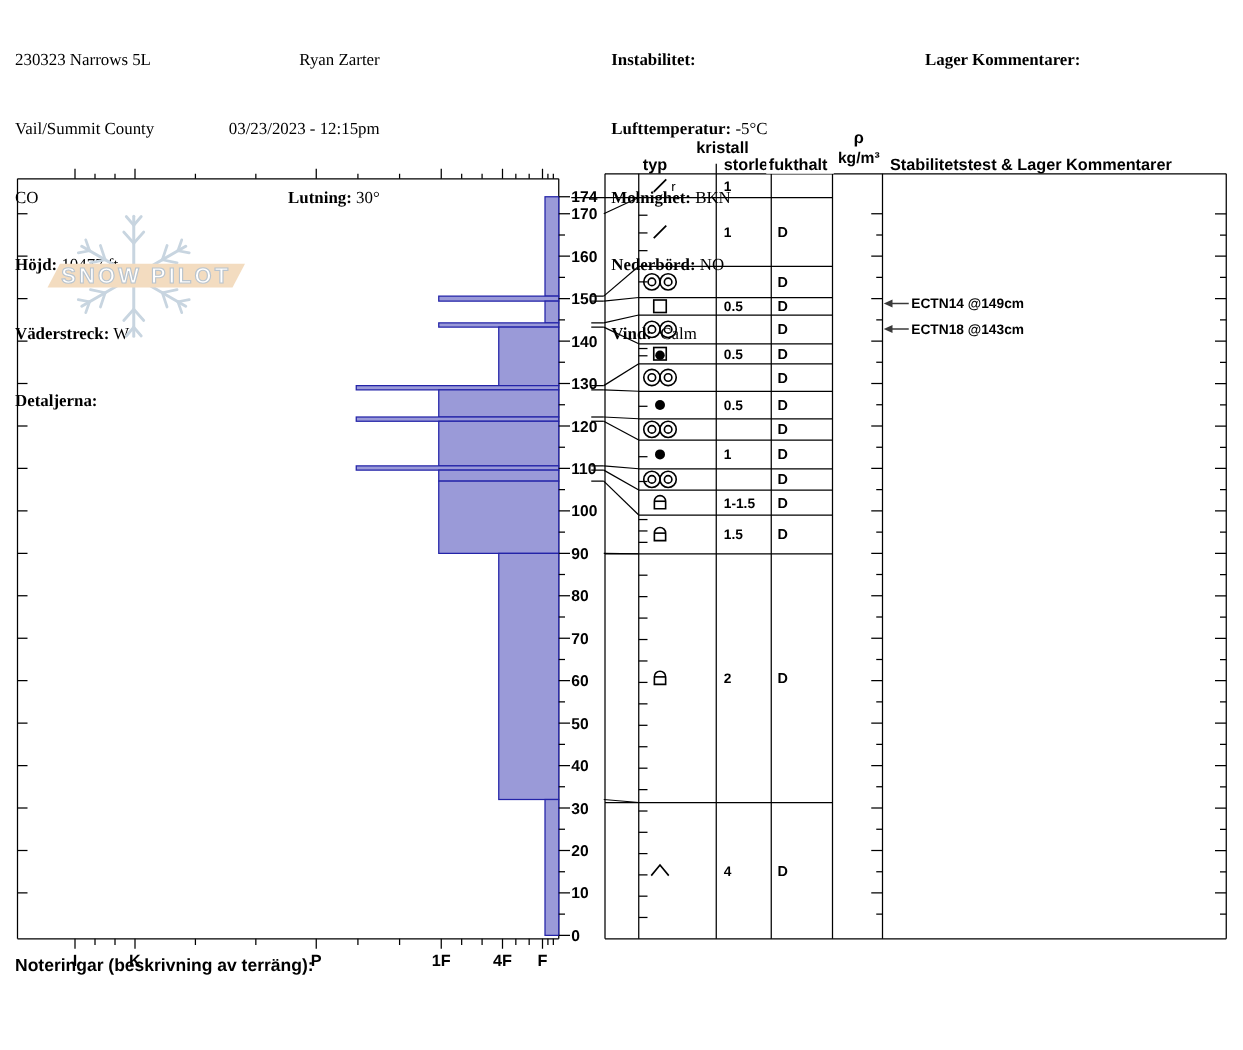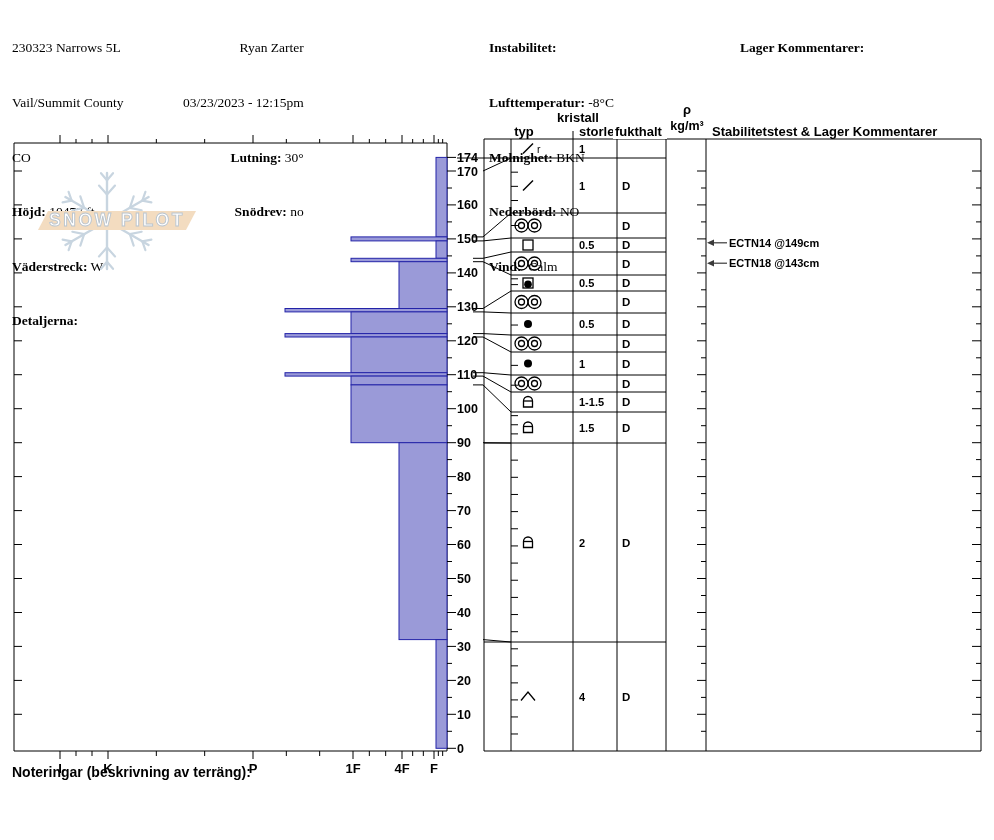--- a/index.html
+++ b/index.html
@@ -22,26 +22,25 @@
     <div class="hline"><b></b><span>CO</span></div>
     <div class="hline"><b>Höjd:</b><span> 10477 ft</span></div>
     <div class="hline"><b>Väderstreck:</b><span> W</span></div>
     <div class="hline"><b>Detaljerna:</b><span></span></div>
   </div>
 
   <div class="hcol" style="left:183px;text-align:right;">
     <div class="hline"><b></b><span>Ryan Zarter</span></div>
     <div class="hline"><b></b><span>03/23/2023 - 12:15pm</span></div>
     <div class="hline"><b>Lutning:</b><span> 30°</span></div>
-    <div class="hline"><b>Snödrev:</b><span> no</span></div>
   </div>
 
   <div class="hcol" style="left:443px;margin-left:46px;">
     <div class="hline"><b>Instabilitet:</b><span></span></div>
-    <div class="hline"><b>Lufttemperatur:</b><span> -8°C</span></div>
+    <div class="hline"><b>Lufttemperatur:</b><span> -5°C</span></div>
     <div class="hline"><b>Molnighet:</b><span> BKN</span></div>
     <div class="hline"><b>Nederbörd:</b><span> NO</span></div>
     <div class="hline"><b>Vind:</b><span>  Calm</span></div>
   </div>
 
 
   <div class="hcol" style="left:700px;margin-left:40px;">
     <div class="hline"><b>Lager Kommentarer:</b><span></span></div>
   </div>
 

